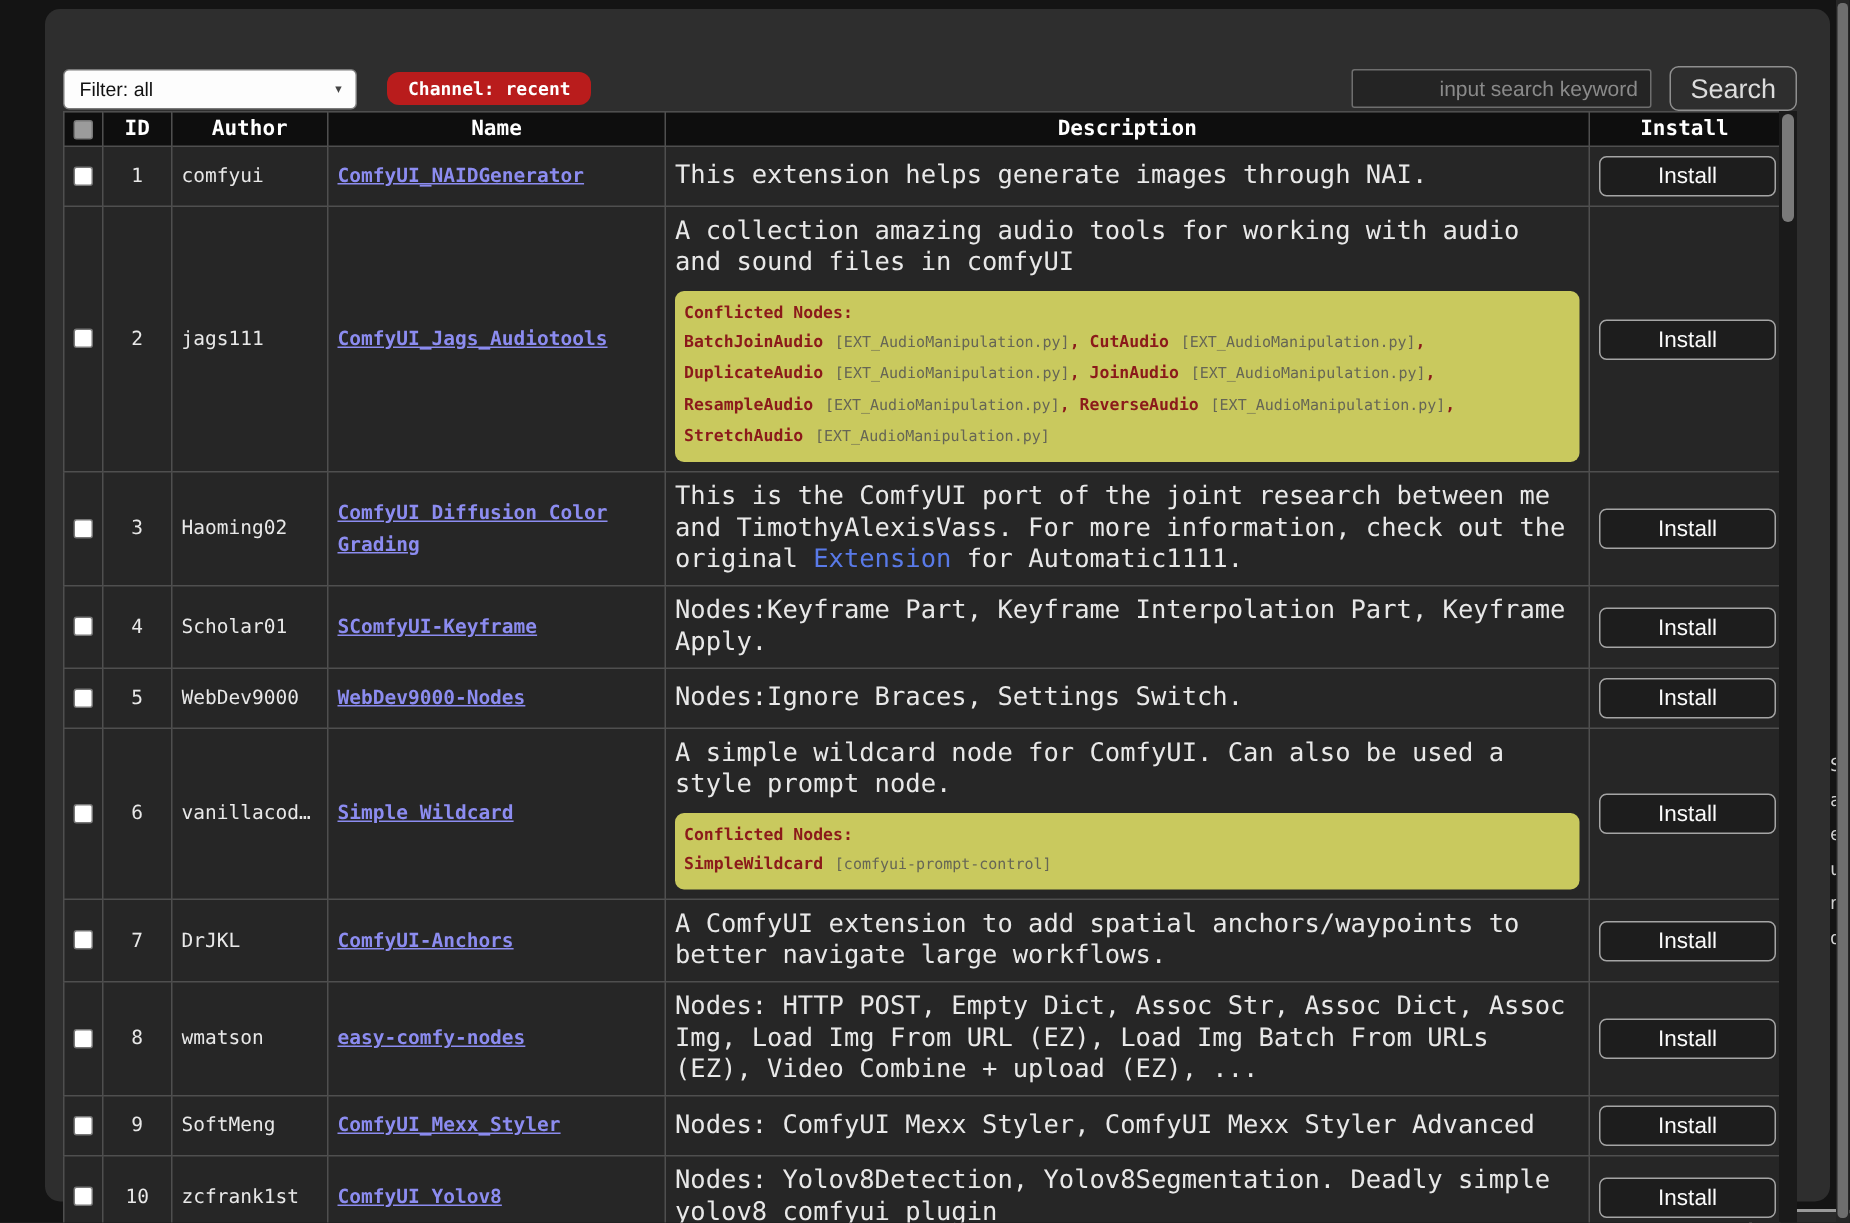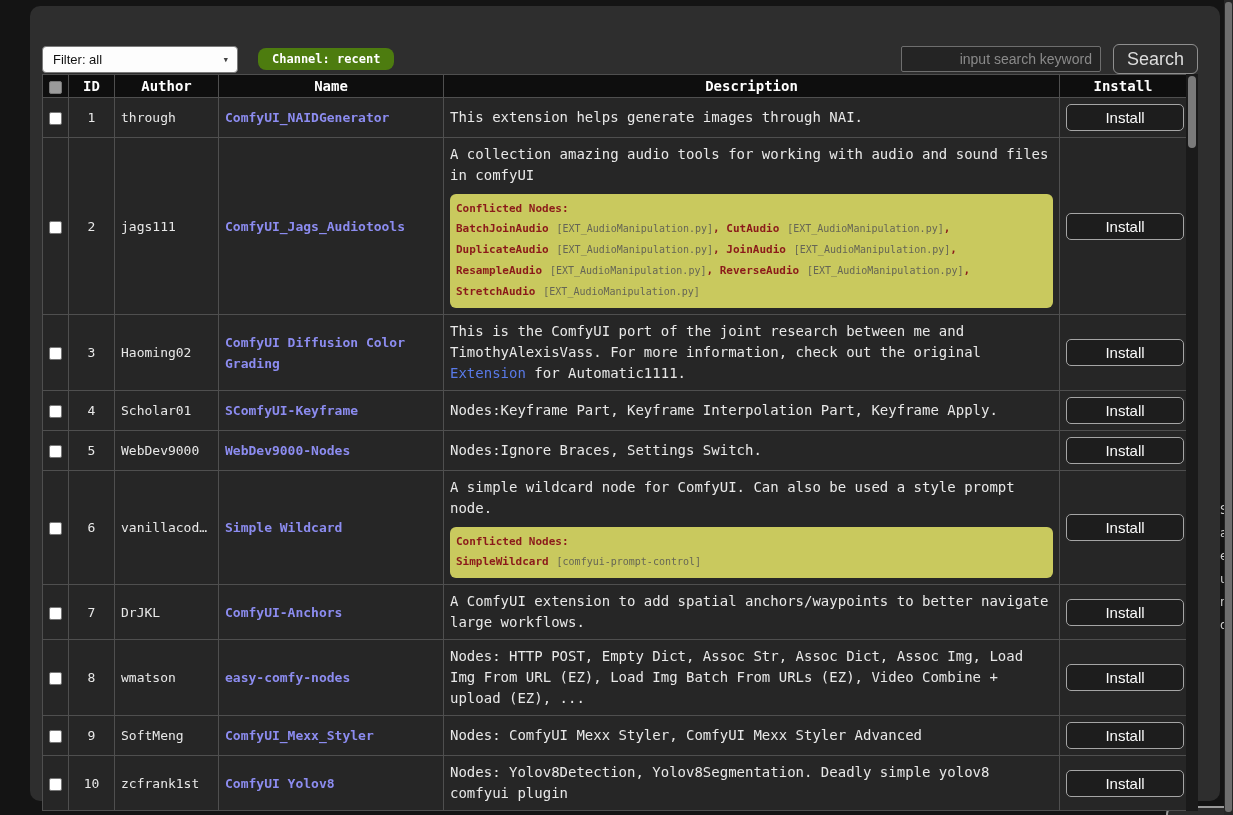--- a/index.html
+++ b/index.html
@@ -10,40 +10,40 @@
            border-radius:10px; padding:38px 12px 0 12px; z-index:2; }
 
   
   .toolbar { width:1156px; display:flex; align-items:center; height:30px; }
   .select-wrap { position:relative; }
   .filter-select { appearance:none; -webkit-appearance:none; width:196px; height:27px; background:#fdfdfd;
                    border:1px solid #7a7a7a; border-radius:4px; font:13px "Liberation Sans",sans-serif;
                    color:#111; padding:0 24px 0 10px; cursor:pointer; }
   .select-arrow { position:absolute; right:9px; top:50%; transform:translateY(-50%); color:#444;
                   font-size:11px; pointer-events:none; }
-  .channel-badge { margin-left:20px; background:#4d7c0f; color:#ffffff;
+  .channel-badge { margin-left:20px; background:#b91c1c; color:#ffffff;
                    font:bold 12px "DejaVu Sans Mono",monospace; padding:4px 14px; border-radius:8px; }
   .search-input { margin-left:auto; width:200px; height:26px; background:#242424; border:1px solid #6e6e6e;
                   border-radius:2px; color:#cfcfcf; font:14px "Liberation Sans",sans-serif; padding:0 8px;text-align:right; }
   .search-input::placeholder { color:#8a8a8a; }
   .search-btn { margin-left:12px; height:30px; padding:0 13px; background:#2e2e2e; border:1px solid #8f8f8f;
                 border-radius:6px; color:#dcdcdc; font:18px "Liberation Sans",sans-serif; cursor:pointer; }
 
   
   .table-wrap { position:relative; width:1156px; }
   table.mgr { width:1144px; border-collapse:collapse; table-layout:fixed; background:#262626; }
   .mgr th, .mgr td { border:1px solid #4f4f4f; }
   .mgr th { background:#0e0e0e; color:#ffffff; font:bold 14px "DejaVu Sans Mono",monospace;
             height:23px; text-align:center; }
   .mgr td { color:#e8e8e8; font:13px/21px "DejaVu Sans Mono",monospace; padding:6px; vertical-align:middle; }
   .c-check, .c-id { text-align:center; }
   .c-name { padding-left:8px; }
   .author-text { max-width:96px; overflow:hidden; white-space:nowrap; text-overflow:ellipsis; }
-  .name-link { color:#8c8cf0; font-weight:bold; cursor:pointer; }
-  .desc-text { font-size:14px; line-height:21px; }
+  .name-link { color:#8c8cf0; font-weight:bold; text-decoration:underline; cursor:pointer; }
+  .desc-text { font-size:17px; line-height:21px; }
   .desc-link { color:#597ae8; cursor:pointer; }
   .conflict { background:#c9c95e; border-radius:6px; padding:7px 6px; margin-top:8px; }
   .conflict-title { color:#8b1a1a; font:bold 11px/16px "DejaVu Sans Mono",monospace; }
   .conflict-node { color:#8b1a1a; font:bold 11px/16px "DejaVu Sans Mono",monospace; }
   .conflict-src { color:#666655; font:10px/16px "DejaVu Sans Mono",monospace; }
   .install-btn { display:block; margin:0 auto; width:118px; height:27px; background:#1d1d1d;
                  border:1px solid #a5a5a5; border-radius:5px; color:#fafafa;
                  font:15px "Liberation Sans",sans-serif; cursor:pointer; }
   .cb { appearance:none; -webkit-appearance:none; width:13px; height:13px; background:#ffffff;
         border:1px solid #777; border-radius:2px; vertical-align:middle; cursor:pointer; }
@@ -111,21 +111,21 @@
           <th>Name</th>
           <th>Description</th>
           <th>Install</th>
         </tr>
       </thead>
       <tbody id="rows">
           <tr class="row">
             <td class="c-check"><input class="cb" type="checkbox" style=""></td>
             <td class="c-id">1</td>
             <td class="c-author">
-              <div class="author-text">through</div>
+              <div class="author-text">comfyui</div>
             </td>
             <td class="c-name"><a class="name-link">ComfyUI_NAIDGenerator</a></td>
             <td class="c-desc">
               <div class="desc-text">This extension helps generate images through NAI.</div>
             </td>
             <td class="c-install">
               <button class="install-btn">Install</button>
             </td>
           </tr>
           <tr class="row">

